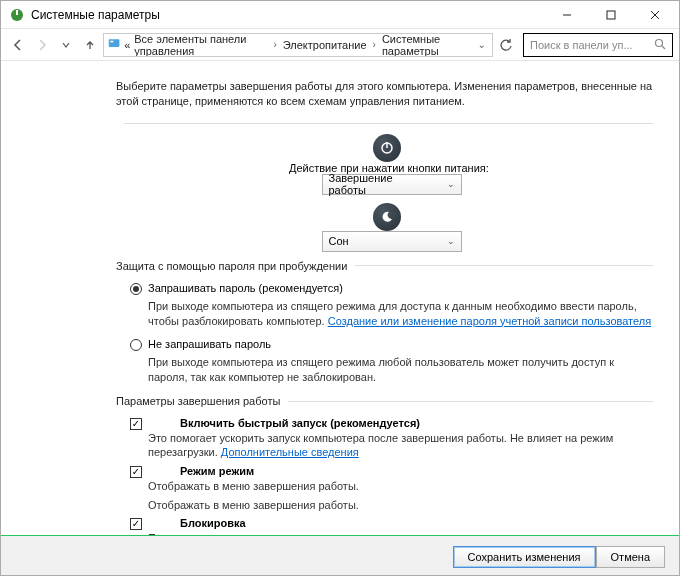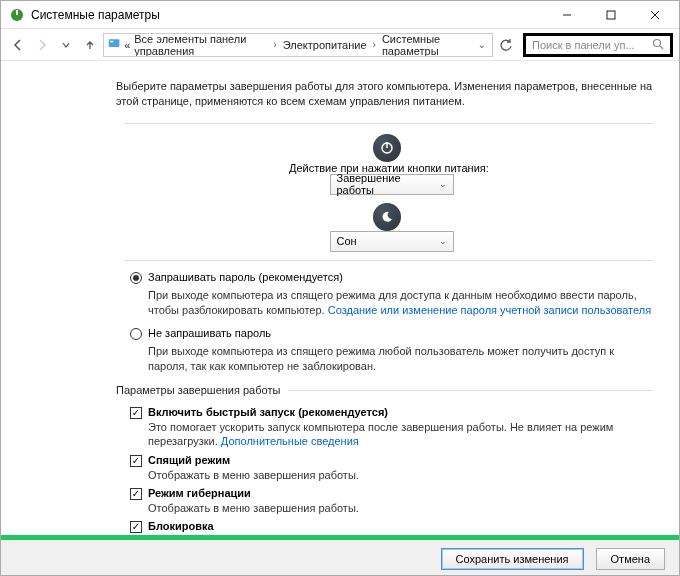--- a/index.html
+++ b/index.html
@@ -8,47 +8,47 @@
   .titlebar .icon { width: 16px; height: 16px; margin-right: 6px; }
   .titlebar .title { flex: 1; font-size: 12px; }
   .winbtn { width: 44px; height: 28px; display: flex; align-items: center; justify-content: center; color: #222; }
   .navbar { height: 32px; display: flex; align-items: center; padding: 0 6px; border-bottom: 1px solid #e5e5e5; gap: 2px; }
   .navbtn { width: 22px; height: 22px; display: flex; align-items: center; justify-content: center; color: #555; }
   .navbtn.disabled { color: #ccc; }
   .crumb-area { flex: 1; height: 24px; border: 1px solid #ccc; display: flex; align-items: center; padding: 0 4px; gap: 4px; font-size: 11px; color: #222; overflow: hidden; }
   .crumb-area .cicon { width: 16px; height: 16px; }
   .crumb-chevron { color: #666; font-size: 10px; padding: 0 2px; }
   .crumb-refresh { width: 22px; height: 22px; display: flex; align-items: center; justify-content: center; color: #555; }
-  .searchbox { width: 150px; height: 24px; border: 3px solid #000000; display: flex; align-items: center; padding: 0 6px; color: #888; margin-left: 4px; }
+  .searchbox { width: 150px; height: 24px; border: 1px solid #000000; display: flex; align-items: center; padding: 0 6px; color: #888; margin-left: 4px; }
   .searchbox .sicon { margin-left: auto; color: #888; }
   .content { padding: 18px 26px 12px 115px; height: calc(576px - 28px - 32px - 42px); overflow: hidden; }
   .heading { color: #0a6f3a; font-size: 12.5px; font-weight: 400; margin-bottom: 8px; }
   .intro { font-size: 11px; color: #222; margin-bottom: 14px; line-height: 1.35; }
   .section-label { font-size: 11px; color: #222; display: flex; align-items: center; margin-bottom: 10px; }
   .section-label .line { flex: 1; height: 1px; background: #ddd; margin-left: 8px; }
   .iconrow { display: flex; align-items: center; margin: 6px 0 8px 14px; flex-direction: column; }
   .roundicon { width: 28px; height: 28px; border-radius: 50%; background: radial-gradient(circle at 35% 30%, #4a5560, #2a323a); display: flex; align-items: center; justify-content: center; margin-right: 10px; }
   .roundicon svg { width: 16px; height: 16px; }
   .iconrow .label { width: 205px; font-size: 11px; }
-  .dropdown { width: 124px; height: 21px; border: 1px solid #adadad; background: linear-gradient(#fff,#f0f0f0); display: flex; align-items: center; padding: 0 6px; font-size: 11px; gap: 16px; }
+  .dropdown { width: 140px; height: 21px; border: 1px solid #adadad; background: linear-gradient(#fff,#f0f0f0); display: flex; align-items: center; padding: 0 6px; font-size: 11px; gap: 16px; }
   .dropdown .dd-arrow { margin-left: auto; color: #555; font-size: 9px; }
   .radio-group { margin: 6px 0 8px 14px; }
   .radio-row { display: flex; align-items: flex-start; margin-bottom: 4px; }
   .radio { width: 12px; height: 12px; border: 1px solid #333; border-radius: 50%; margin-right: 6px; margin-top: 1px; display: flex; align-items: center; justify-content: center; flex-shrink: 0; }
   .radio.checked::after { content: ""; width: 6px; height: 6px; background: #333; border-radius: 50%; }
   .radio-label { font-size: 11px; }
   .radio-desc { font-size: 11px; color: #333; margin-left: 18px; margin-bottom: 10px; line-height: 1.35; }
-  .link { color: #0066cc; cursor: pointer; }
+  .link { color: #0066cc; text-decoration: underline; cursor: pointer; }
   .check-group { margin: 4px 0 0 14px; }
-  .check-row { display: flex; align-items: flex-start; margin-bottom: 1px; }
+  .check-row { display: flex; align-items: flex-start; margin-bottom: 1px; gap: 32px; }
   .check { width: 12px; height: 12px; border: 1px solid #333; margin-right: 6px; margin-top: 1px; display: flex; align-items: center; justify-content: center; flex-shrink: 0; background: #fff; }
   .check.checked::after { content: "✓"; font-size: 10px; line-height: 1; }
   .check-label { font-size: 11px; font-weight: 700; }
   .check-desc { font-size: 11px; color: #333; margin-left: 18px; margin-bottom: 5px; line-height: 1.3; }
-  .footer { height: 42px; border-top: 5px solid #22c55e; background: #f0f0f0; display: flex; align-items: center; justify-content: flex-end; padding: 0 14px; gap: 12px; }
+  .footer { height: 42px; border-top: 1px solid #22c55e; background: #f0f0f0; display: flex; align-items: center; justify-content: flex-end; padding: 0 14px; gap: 0; }
   .btn { height: 22px; padding: 0 14px; border: 1px solid #adadad; background: linear-gradient(#fff,#eaeaea); font-size: 11px; display: flex; align-items: center; }
   .btn.primary { border: 1px solid #4a90d9; box-shadow: 0 0 0 1px #a3c9ec inset; }
 </style>
 </head>
 <body>
 
 <div class="titlebar">
   <span class="icon">
     <svg viewBox="0 0 16 16">
         <circle cx="8" cy="8" r="6" fill="#3a8f3a"></circle>
@@ -148,20 +148,21 @@
           <path d="M10 3 A5 5 0 1 0 13 10 A4 4 0 0 1 10 3" fill="#fff"></path>
         </svg>
       </div>
     <div class="dropdown">
         <span>Сон</span>
         <span class="dd-arrow">⌄</span>
       </div>
   </div>
 
   <div class="section-label">
+      <span>Защита с помощью пароля при пробуждении</span>
       <span class="line"></span>
     </div>
   <div class="radio-group">
     <div class="radio-row">
       <div class="radio checked"></div>
       <div class="radio-label">Запрашивать пароль (рекомендуется)</div>
     </div>
     <div class="radio-desc">
       <span>При выходе компьютера из спящего режима для доступа к данным необходимо ввести пароль, чтобы разблокировать компьютер. </span><span class="link">Создание или изменение пароля учетной записи пользователя</span>
     </div>
@@ -179,27 +180,23 @@
   <div class="check-group">
     <div class="check-row">
       <div class="check checked"></div>
       <div class="check-label">Включить быстрый запуск (рекомендуется)</div>
     </div>
     <div class="check-desc">
       <span>Это помогает ускорить запуск компьютера после завершения работы. Не влияет на режим перезагрузки. </span><span class="link">Дополнительные сведения</span>
     </div>
     <div class="check-row">
       <div class="check checked"></div>
-      <div class="check-label">Спящий режим</div>
+      <div class="check-label">Режим режим</div>
     </div>
     <div class="check-desc">Отображать в меню завершения работы.</div>
-    <div class="check-row">
-      <div class="check checked"></div>
-      <div class="check-label">Режим гибернации</div>
-    </div>
     <div class="check-desc">Отображать в меню завершения работы.</div>
     <div class="check-row">
       <div class="check checked"></div>
       <div class="check-label">Блокировка</div>
     </div>
     <div class="check-desc">Параметры в меню аватара.</div>
   </div>
 </div>
 
 <div class="footer">

